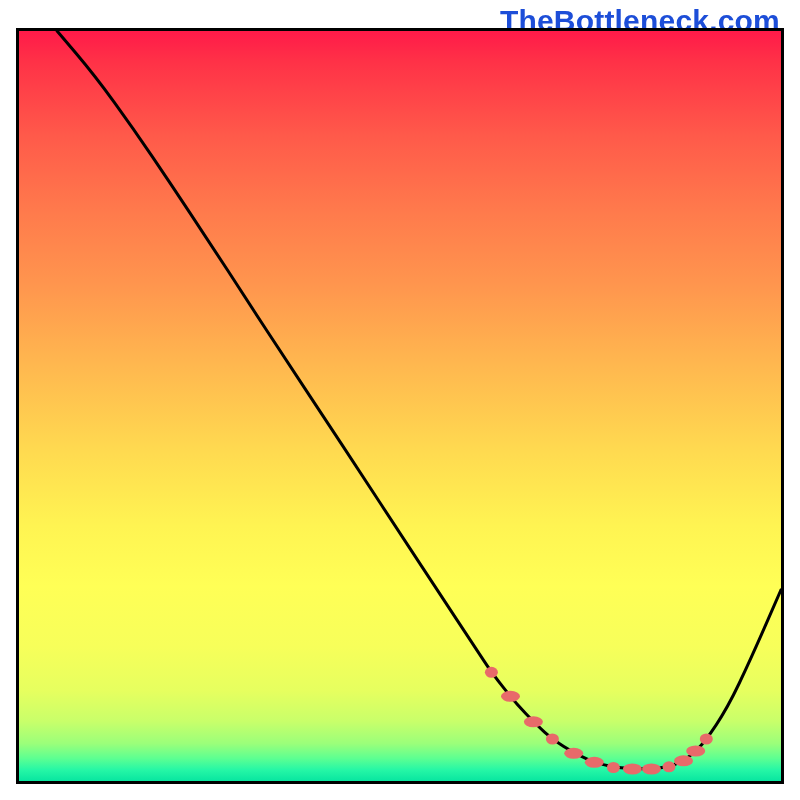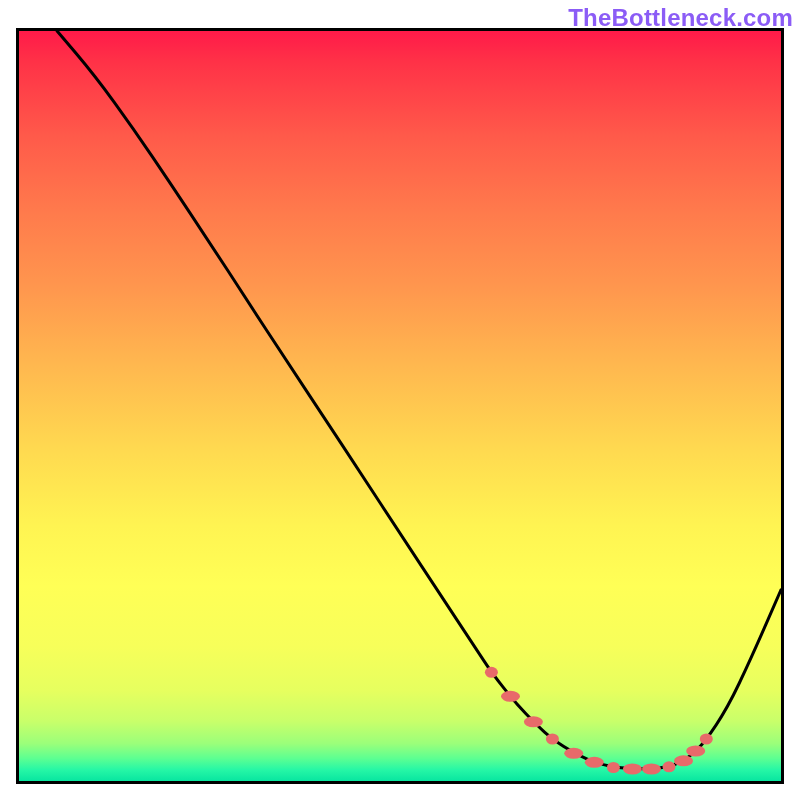--- a/index.html
+++ b/index.html
@@ -13,24 +13,24 @@
   }
   .chart-wrap {
     position: relative;
     width: 800px;
     height: 800px;
     box-sizing: border-box;
   }
   .watermark {
     position: absolute;
     top: 4px;
-    right: 7px;
-    font-size: 24px;
+    right: 20px;
+    font-size: 30px;
     font-weight: 600;
-    color: #8b5cf6;
+    color: #1d4ed8;
     letter-spacing: 0.2px;
     user-select: none;
   }
   .plot-area {
     position: absolute;
     left: 16px;
     top: 28px;
     width: 768px;
     height: 756px;
     border: 3px solid #000;

